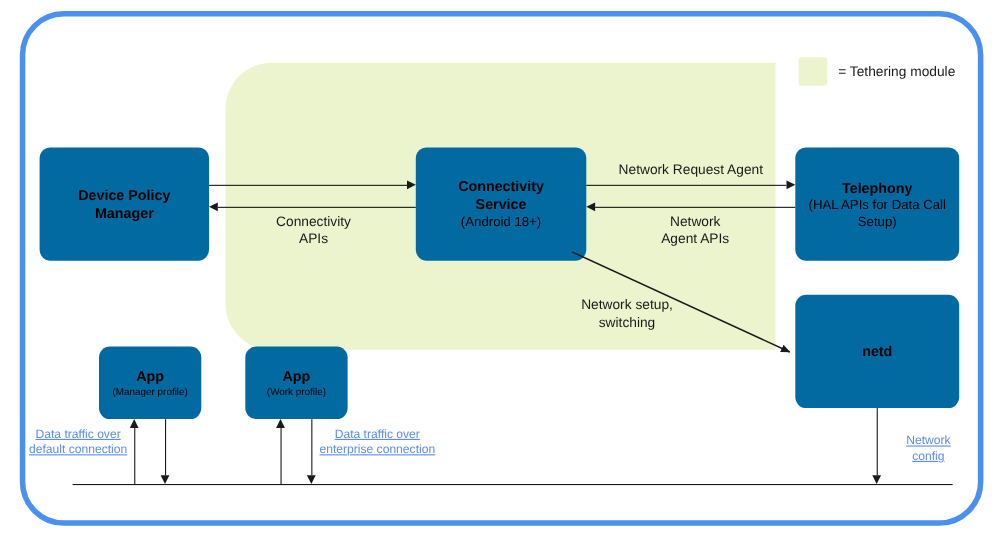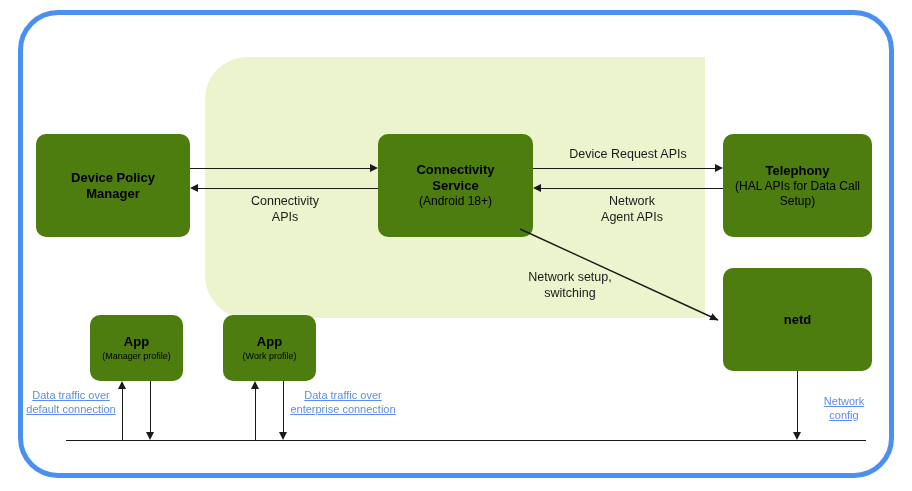--- a/index.html
+++ b/index.html
@@ -36,21 +36,21 @@
     left: 205px;
     top: 57px;
     width: 500px;
     height: 261px;
     background: #ecf4ce;
     border-radius: 42px 0 0 42px;
   }
   
   .node {
     position: absolute;
-    background: #4d7c0f;
+    background: #0369a1;
     border-radius: 10px;
     display: flex;
     flex-direction: column;
     align-items: center;
     justify-content: center;
     text-align: center;
     color: #000000;
     box-sizing: border-box;
   }
   .node .ttl {
@@ -172,20 +172,24 @@
 </style>
 </head>
 <body>
 
 <div id="canvas">
 
   <div class="outer-frame"></div>
 
   <div class="tethering-region"></div>
 
+  <div class="legend">
+    <div class="legend-swatch"></div>
+    <div class="legend-text">= Tethering module</div>
+  </div>
 
   <div class="node" id="node-dpm">
     <div class="ttl">Device Policy</div>
     <div class="ttl">Manager</div>
   </div>
 
   <div class="node" id="node-cs">
     <div class="ttl">Connectivity</div>
     <div class="ttl">Service</div>
     <div class="sub">(Android 18+)</div>
@@ -216,21 +220,21 @@
 
   <div class="hline" style="left:198px; top:188px; width:180px;"></div>
   <div class="arrowhead ah-left" style="left:190px; top:183.5px;"></div>
 
   <div class="edge-label" style="left:215px; top:193px; width:140px;">Connectivity
 APIs</div>
 
   <div class="hline" style="left:533px; top:168px; width:182px;"></div>
   <div class="arrowhead ah-right" style="left:715px; top:163.5px;"></div>
 
-  <div class="edge-label" style="left:538px; top:146px; width:180px;">Device Request APIs</div>
+  <div class="edge-label" style="left:538px; top:146px; width:180px;">Network Request Agent</div>
 
   <div class="hline" style="left:541px; top:188px; width:182px;"></div>
   <div class="arrowhead ah-left" style="left:533px; top:183.5px;"></div>
 
   <div class="edge-label" style="left:557px; top:193px; width:150px;">Network
 Agent APIs</div>
 
   <svg id="diagonal-layer">
     <defs>
       <marker id="arrow-diag" markerWidth="9" markerHeight="9" refX="8" refY="4.5" orient="auto" markerUnits="userSpaceOnUse">

